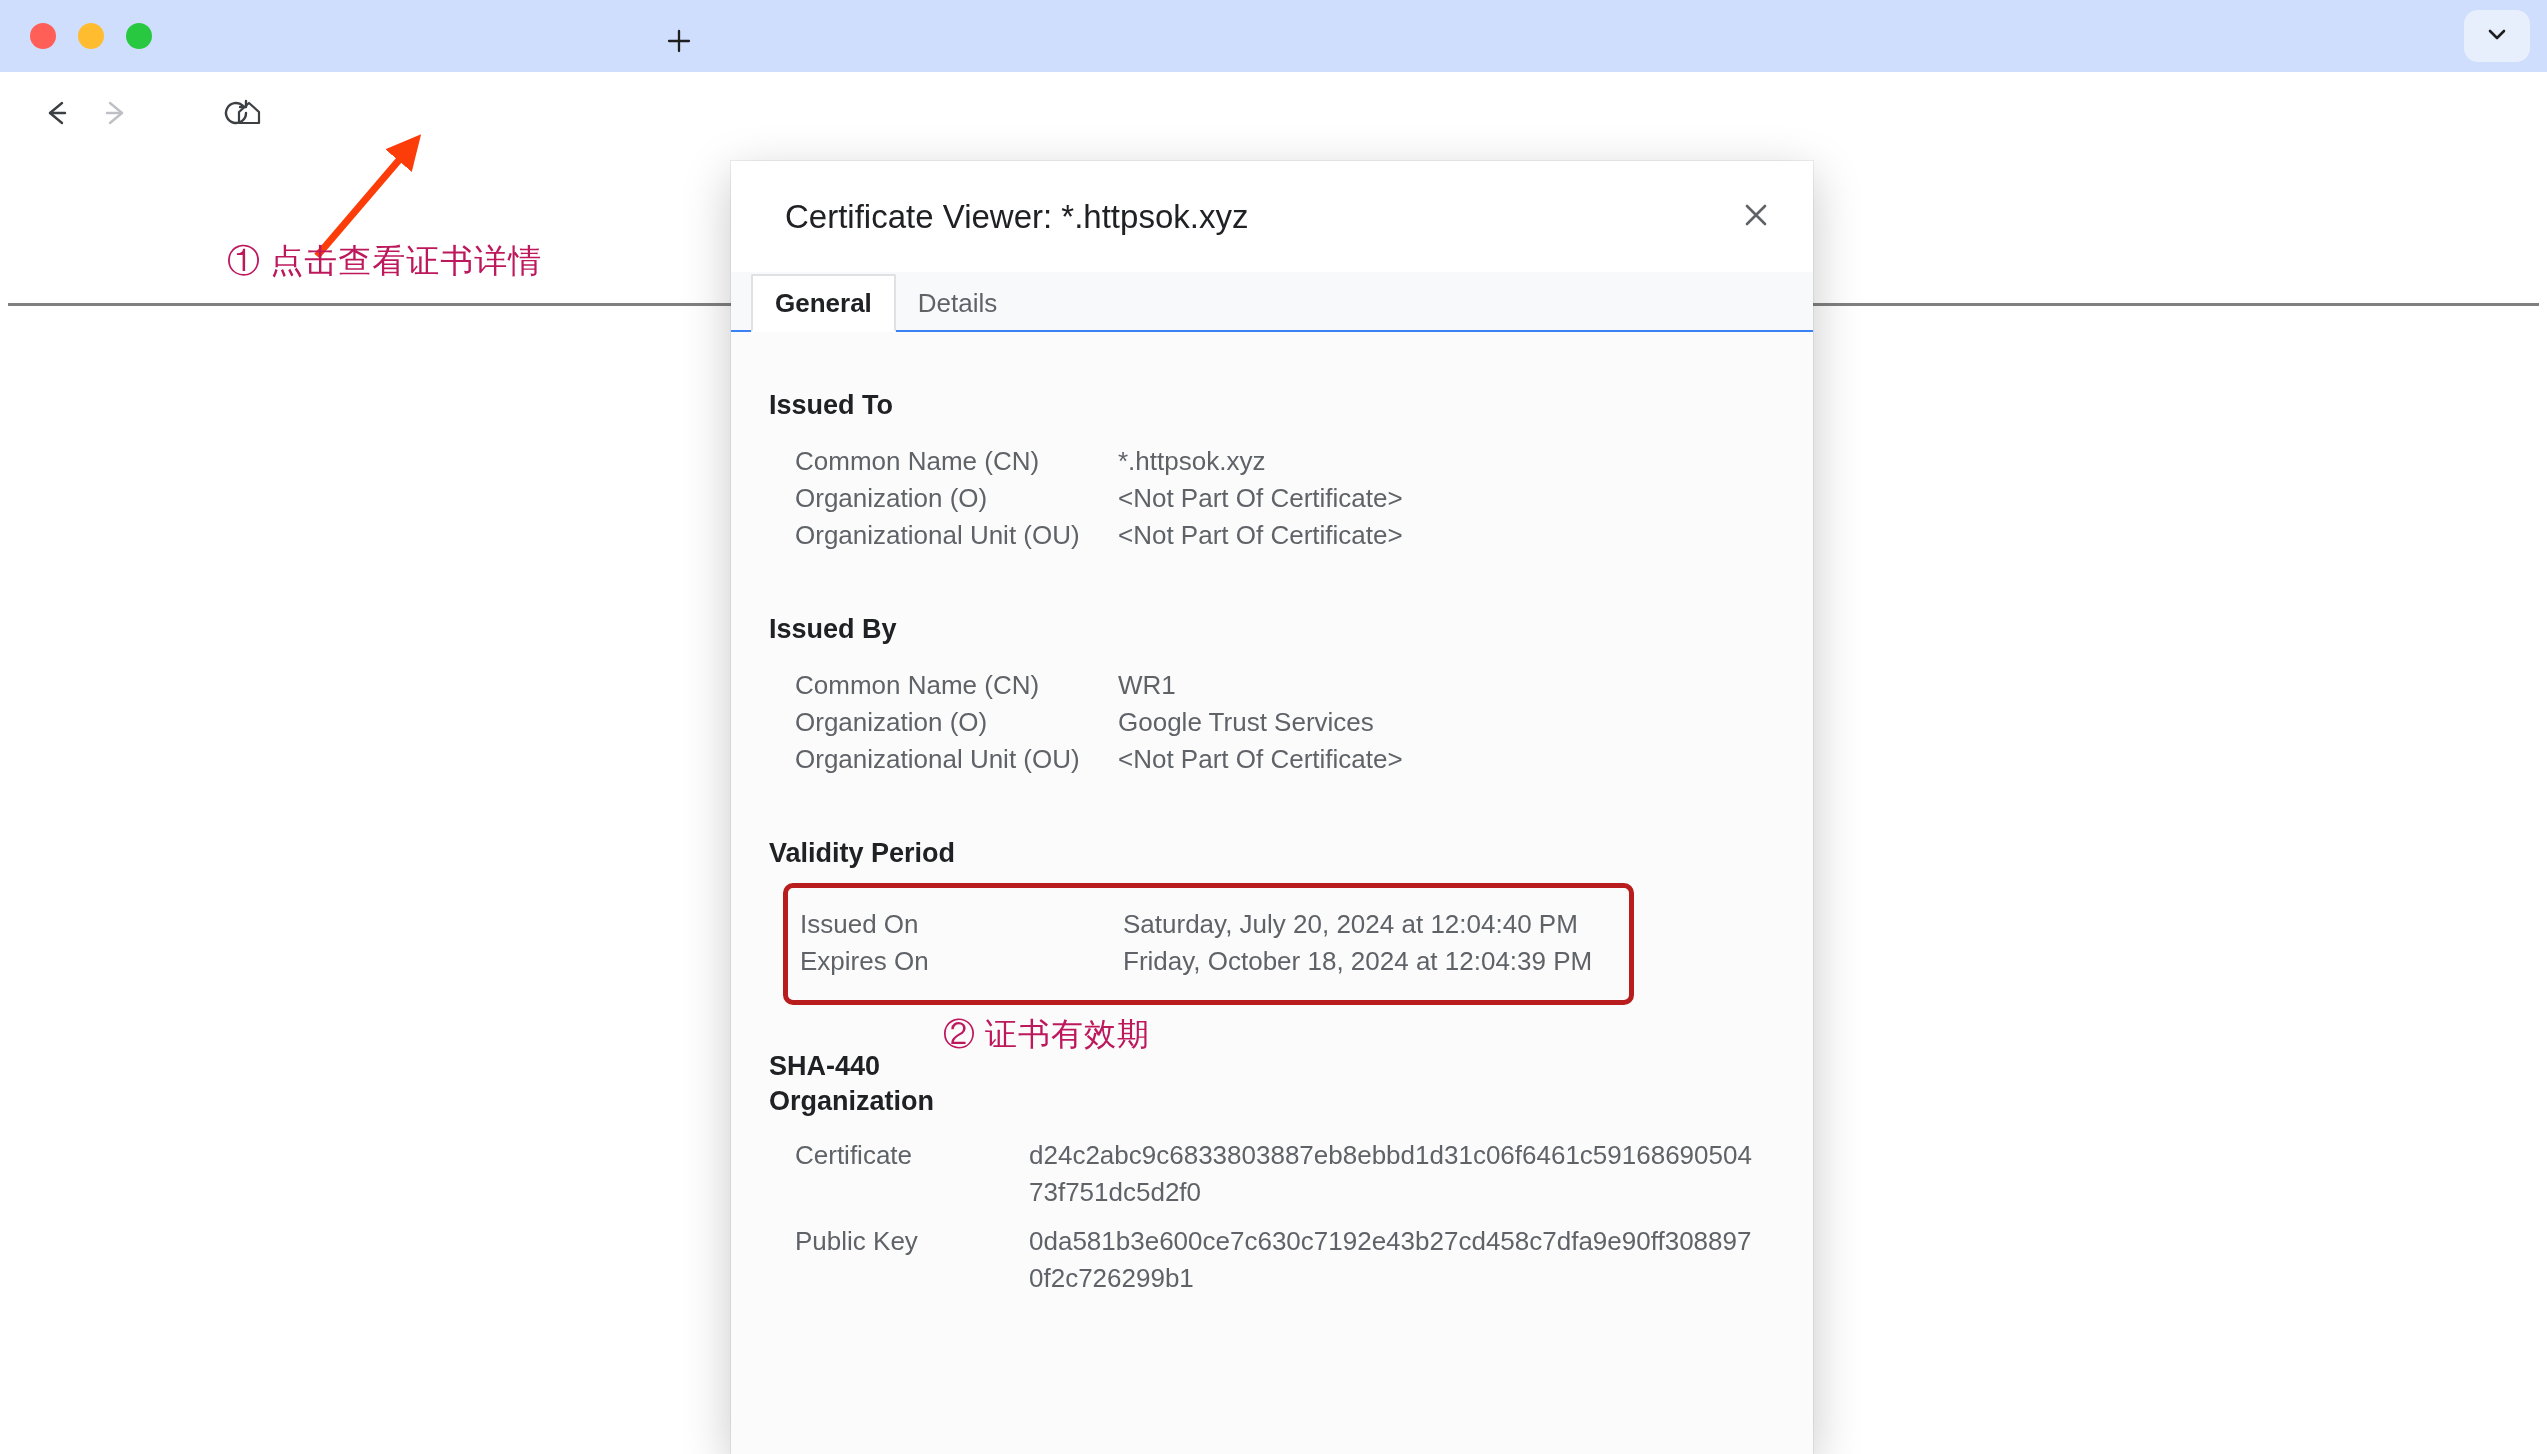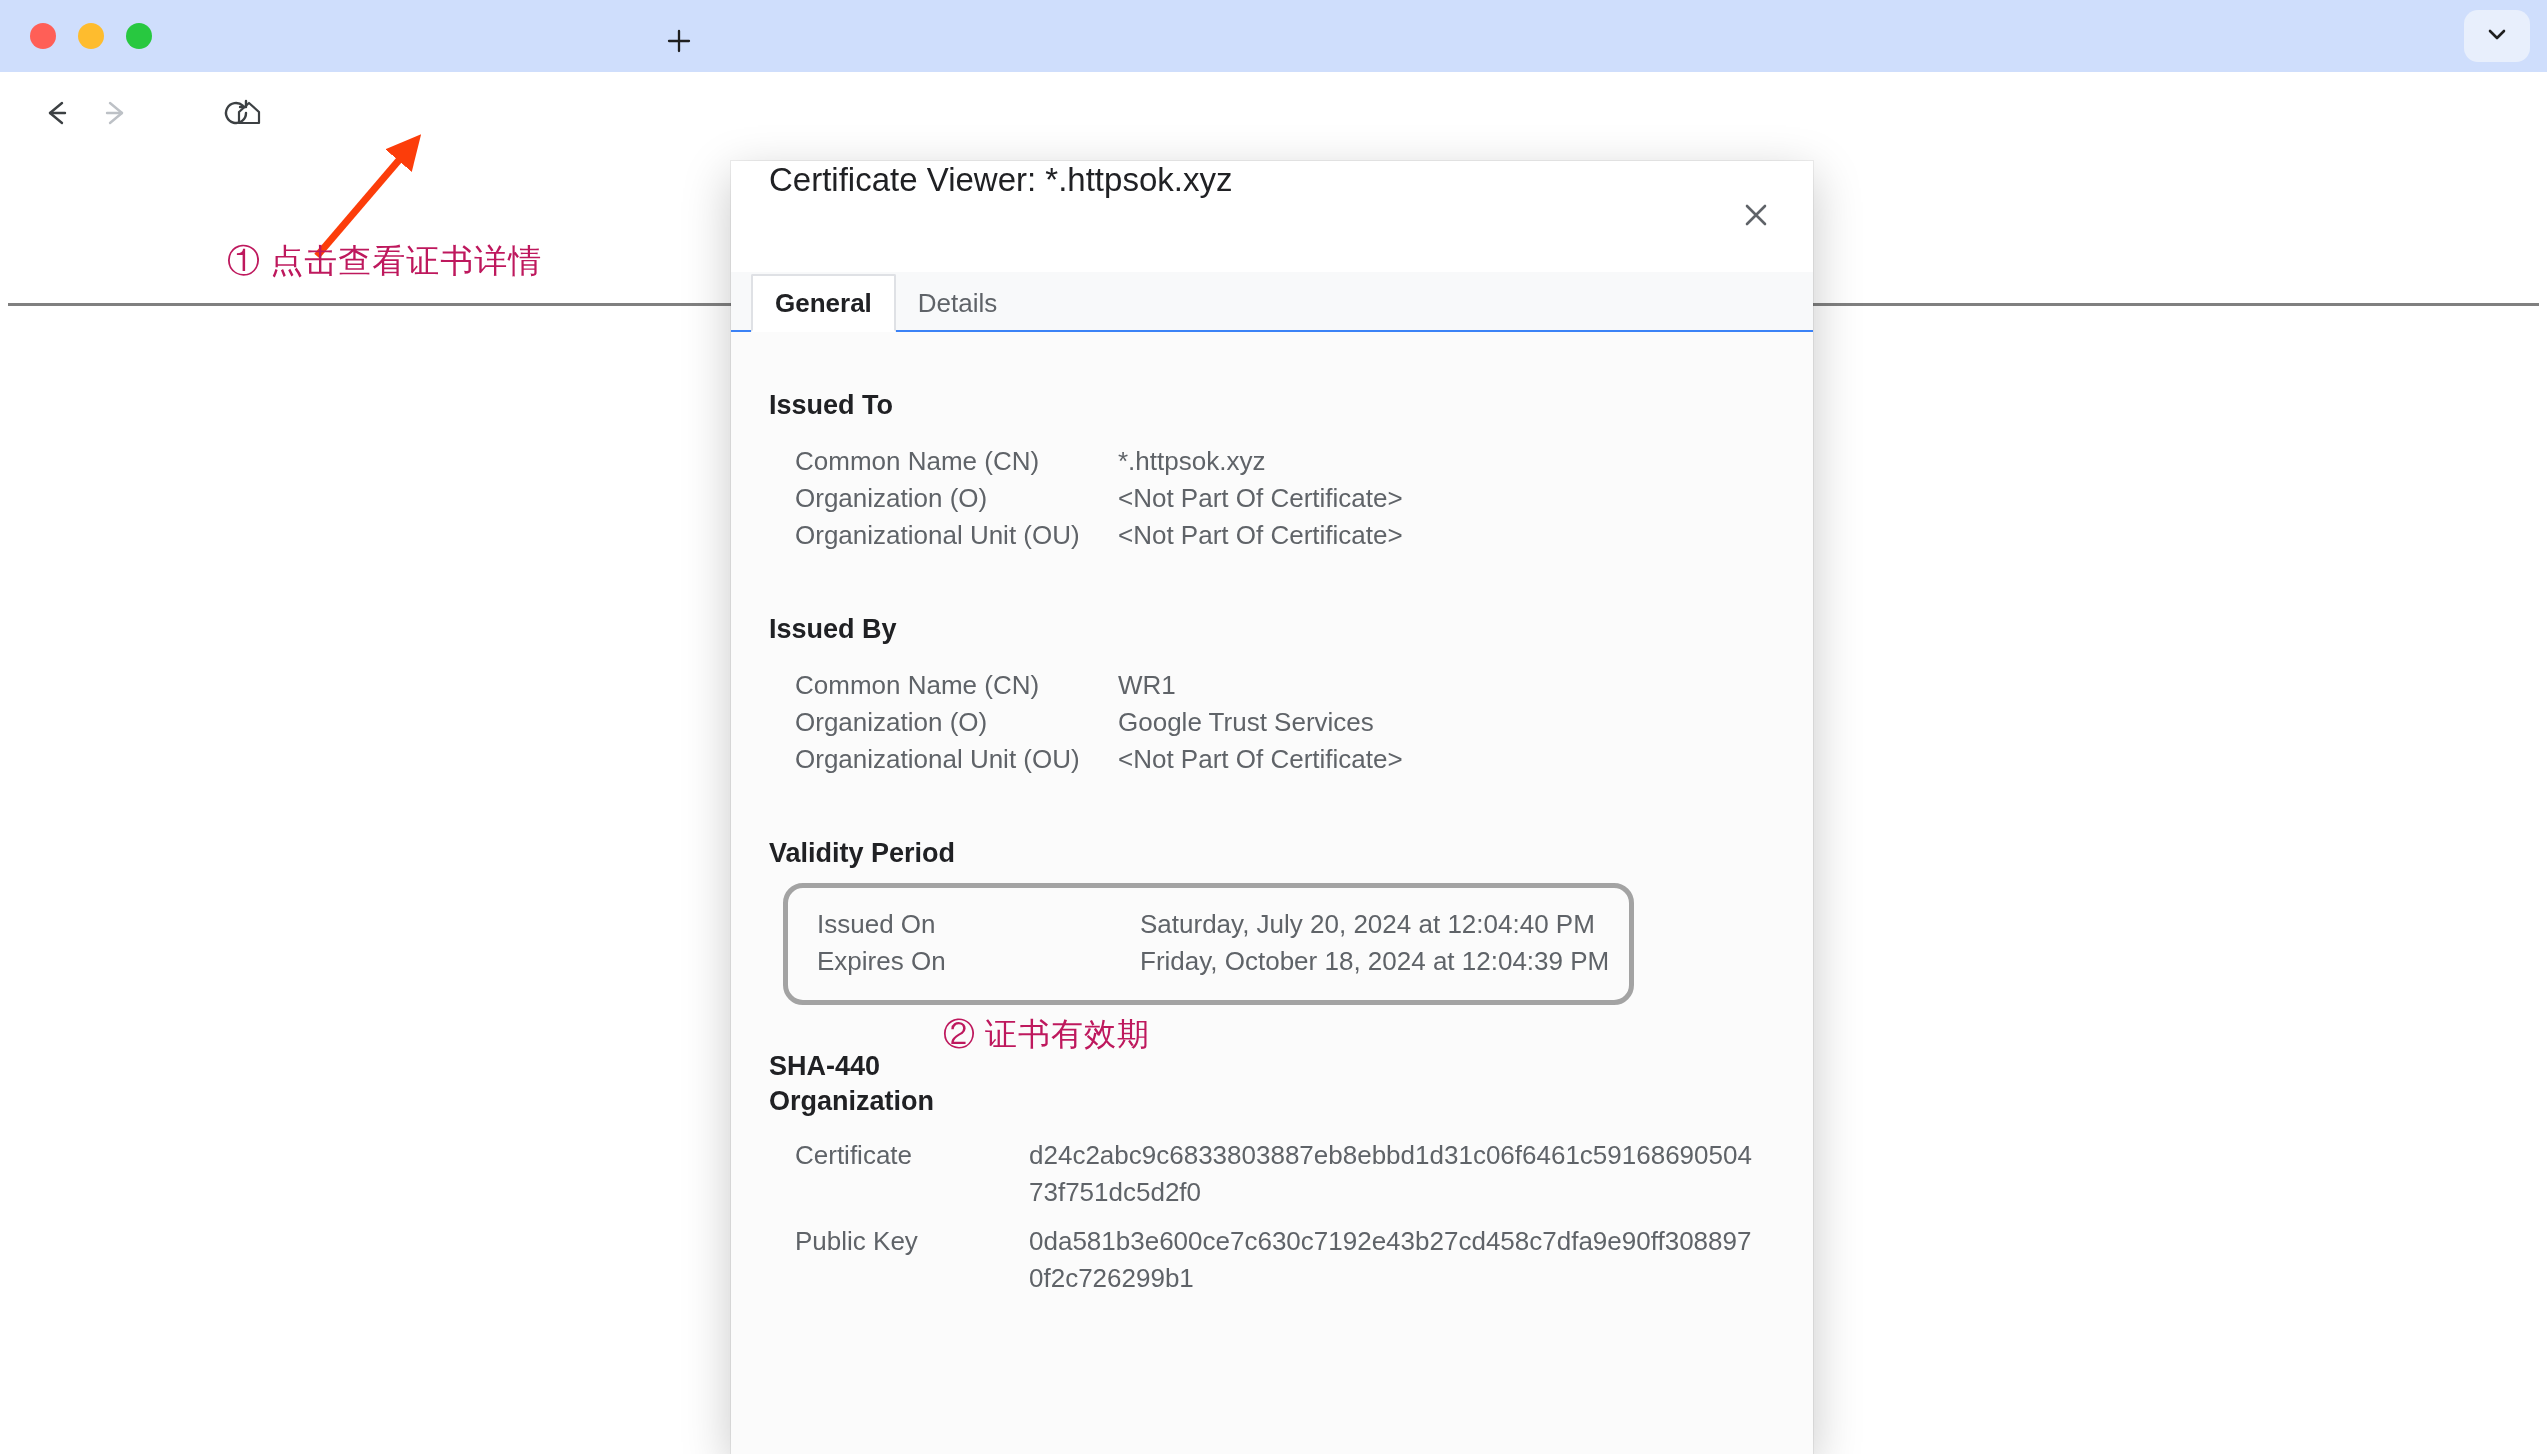--- a/index.html
+++ b/index.html
@@ -114,21 +114,21 @@
 
   
   .cert-dialog {
     position:absolute; left:731px; top:161px; width:1082px; height:1294px;
     background:#ffffff;
     box-shadow:0 0 0 1px rgba(0,0,0,.06), 0 14px 46px rgba(0,0,0,.22);
     display:flex; flex-direction:column;
   }
   .cert-head {
     position:relative; height:111px; flex:0 0 auto;
-    display:flex; 
+    display:flex; align-items:center;padding-left:16px;
   }
   .cert-title {
     margin-left:38px; font-size:33px; color:#202124; font-weight:400;
   }
   .cert-close {
     position:absolute; right:34px; top:50%; transform:translateY(-50%);
     width:46px; height:46px; display:flex; align-items:center; justify-content:center;
     border-radius:50%;
   }
   .tabs-row {
@@ -157,21 +157,21 @@
   .kv-row { display:flex; line-height:37px; }
   .kv-k {
     width:323px; flex:0 0 323px; font-size:26px; color:#5f6368;
   }
   .kv-v { font-size:26px; color:#5f6368; }
   .sec { margin-bottom:60px; }
 
   
   .validity-wrap { position:relative; margin-left:52px; width:851px; }
   .validity-box {
-    border:5px solid #a3a3a3; border-radius:20px; padding:18px 0 20px 17px;
+    border:5px solid #b91c1c; border-radius:10px; padding:18px 0 20px 0;
   }
   .validity-box .kv-row { padding-left:12px; }
   .validity-box .kv-k { width:323px; flex:0 0 323px; }
 
   .sha-title {
     margin-left:38px; font-size:27px; color:#202124; font-weight:bold;
     line-height:35px; width:169px;
   }
   .fp-table { margin-left:64px; margin-top:18px; }
   .fp-row { display:flex; margin-bottom:12px; }

